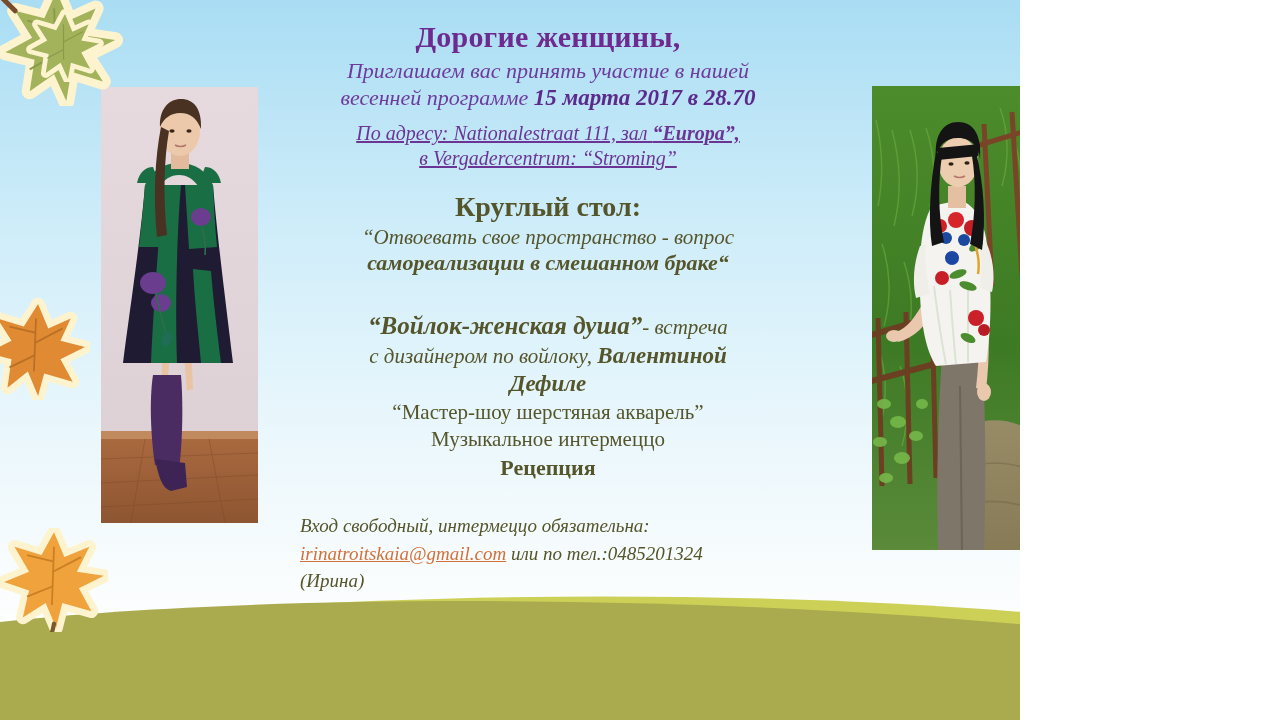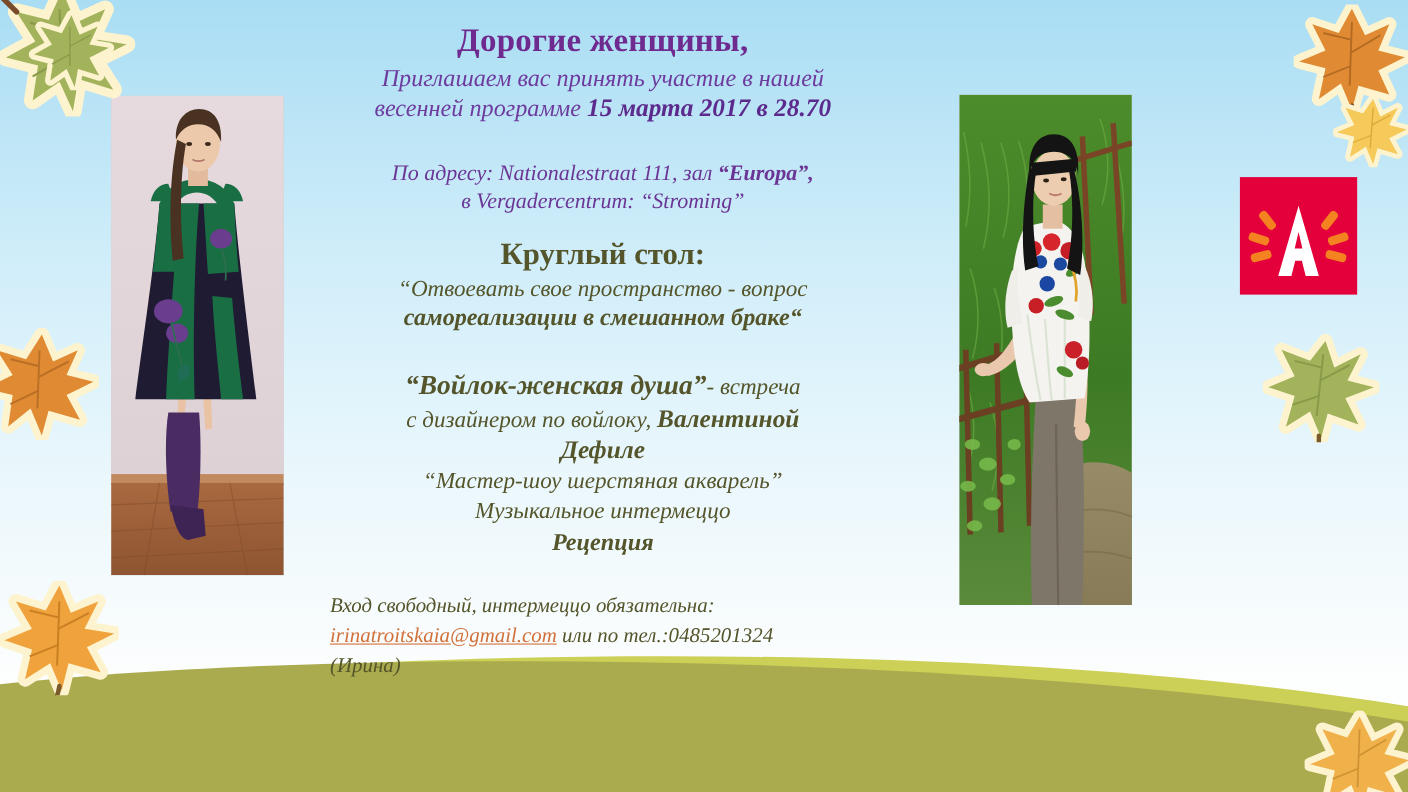--- a/index.html
+++ b/index.html
@@ -5,21 +5,21 @@
   html, body {
     margin: 0;
     padding: 0;
     background: #ffffff;
   }
   body {
     font-family: "Liberation Serif", "DejaVu Serif", serif;
   }
   #poster {
     position: relative;
-    width: 1280px;
+    width: 1020px;
     height: 720px;
     overflow: hidden;
     background: linear-gradient(to bottom,
        #a9ddf3 0%,
        #bae4f6 14%,
        #cdecf9 30%,
        #dcf2fb 45%,
        #eaf7fc 60%,
        #f5fbfd 75%,
        #fdfefe 86%,
@@ -96,21 +96,22 @@
   .t-invite b {
     font-weight: bold;
     font-size: 23px;
     color: #5c2a8c;
   }
   .t-address {
     font-size: 20px;
     font-style: italic;
     color: #6a3595;
     line-height: 1.25;
-    margin-top: 34px;
+    margin-top: 9px;
+    text-decoration: underline;
   }
   .t-address b { font-weight: bold; }
 
   .t-roundtable {
     font-size: 28px;
     font-weight: bold;
     color: #55552b;
     margin-top: 20px;
     margin-bottom: 2px;
   }
@@ -130,21 +131,20 @@
     margin-top: 34px;
   }
   .t-felt .big {
     font-size: 25px;
     font-weight: bold;
   }
   .t-felt b { font-weight: bold; font-size: 23px; }
 
   .t-program {
     font-size: 21px;
-    font-style: italic;
     color: #55552b;
     line-height: 1.3;
   }
   .t-program b { font-weight: bold; font-size: 22px; }
 
   .t-footer {
     font-size: 19px;
     font-style: italic;
     color: #55552b;
     line-height: 1.45;

